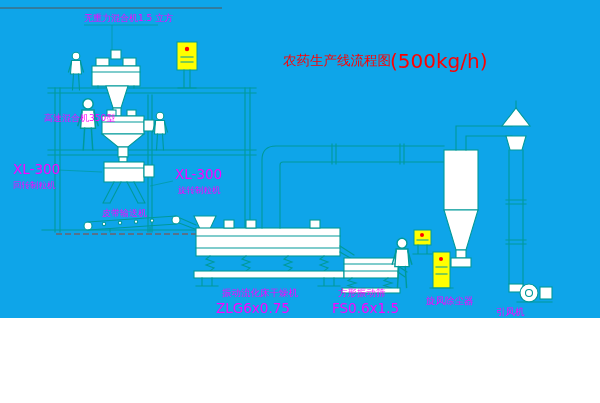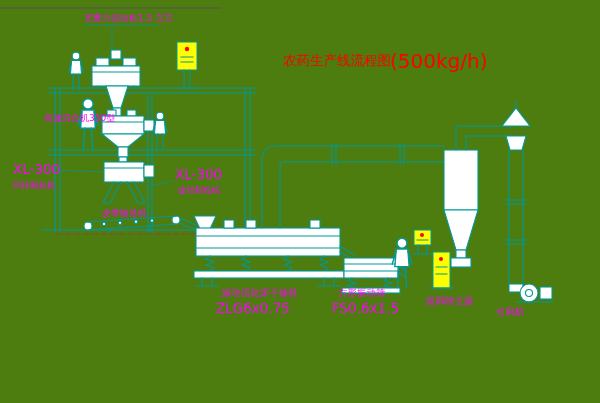--- a/index.html
+++ b/index.html
@@ -1,16 +1,16 @@
 <!DOCTYPE html>
 <html style="--line: #009999; --label: #ff00ff; --title: #ff0000; --panel: #ffff00; --dot: #ff0000; --ground: #a0402a;"><head>
 <meta charset="utf-8">
 <style>
   html,body{margin:0;padding:0;background:#fff;}
-  .canvas{width:600px;height:403px;position:relative;background:#4d7c0f;overflow:hidden;}
+  .canvas{width:600px;height:318px;position:relative;background:#0ea5e9;overflow:hidden;}
   svg{display:block;}
   .ln{fill:none;stroke:var(--line,#009999);stroke-width:1.1;stroke-linecap:square;}
   .lnthin{fill:none;stroke:var(--line,#009999);stroke-width:0.7;}
   .fillw{fill:#ffffff;stroke:var(--line,#009999);stroke-width:1.1;}
   .yellow{fill:var(--panel,#ffff00);stroke:var(--line,#009999);stroke-width:1;}
   .dot{fill:var(--dot,#ff0000);stroke:none;}
   .mag{fill:var(--label,#ff00ff);font-family:"DejaVu Sans",sans-serif;}
   .red{fill:var(--title,#ff0000);font-family:"DejaVu Sans",sans-serif;}
   .dashed{stroke:var(--ground,#a0402a);stroke-width:1.2;stroke-dasharray:6 3;fill:none;}
   .border{stroke:#555;stroke-width:1;fill:none;}

